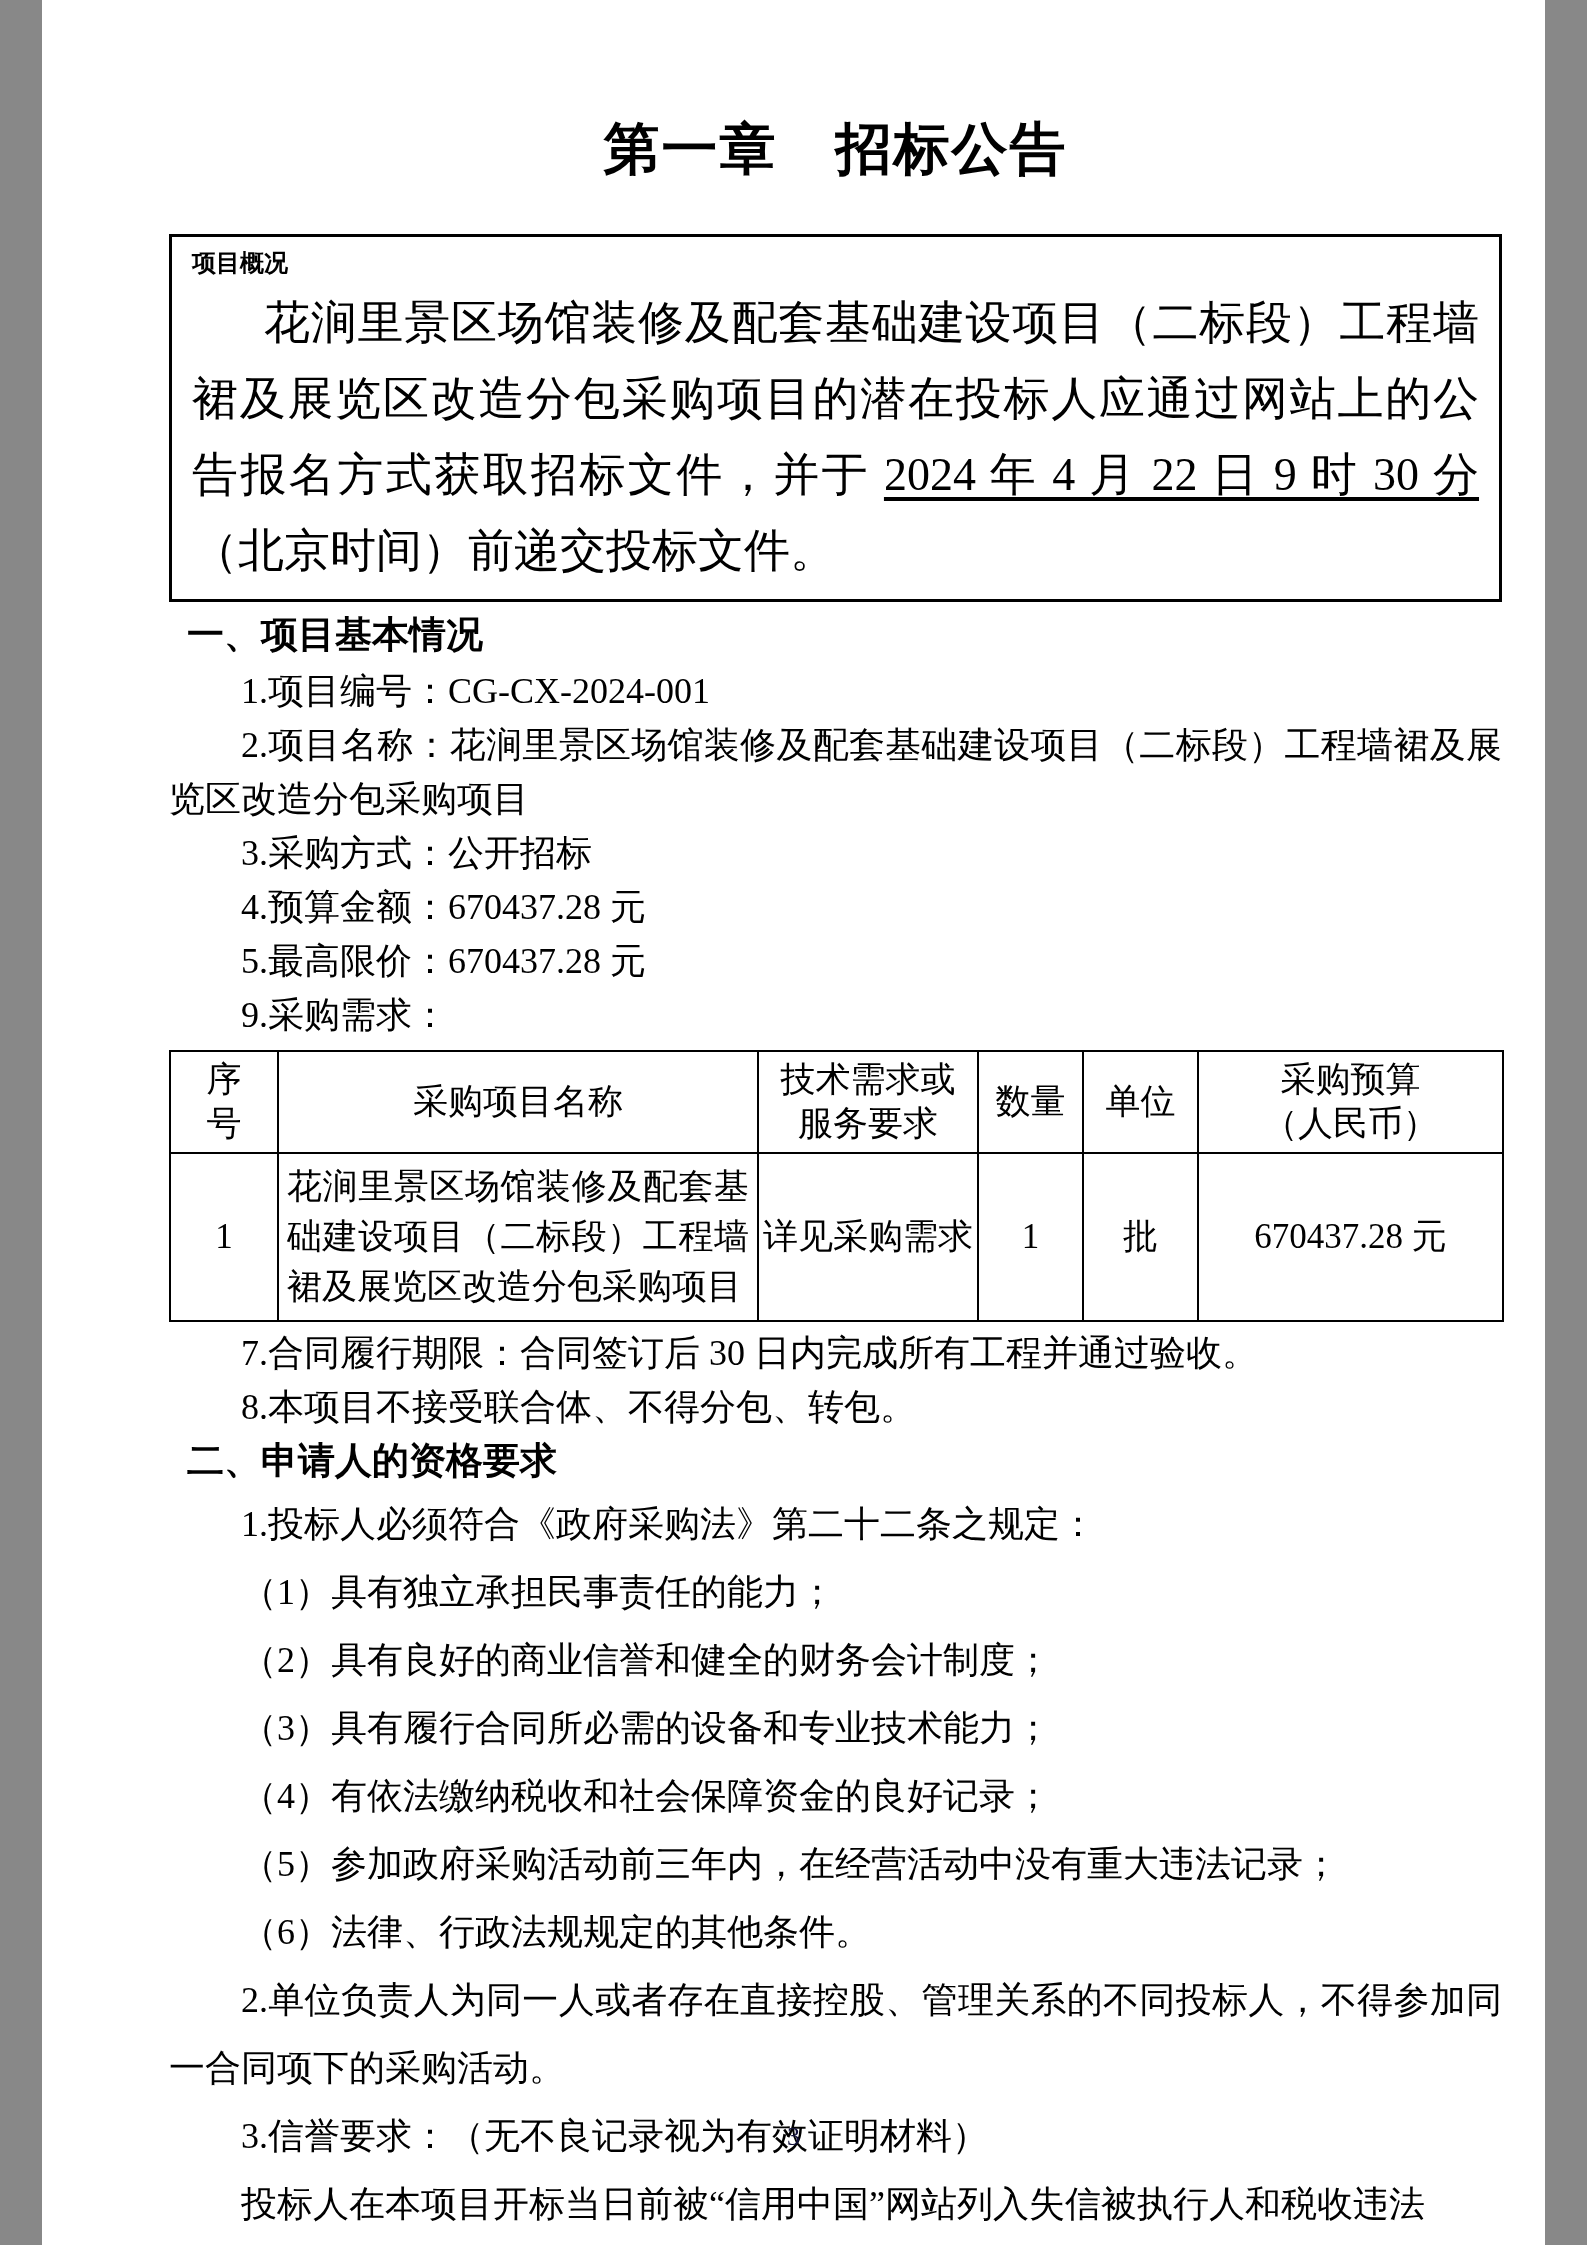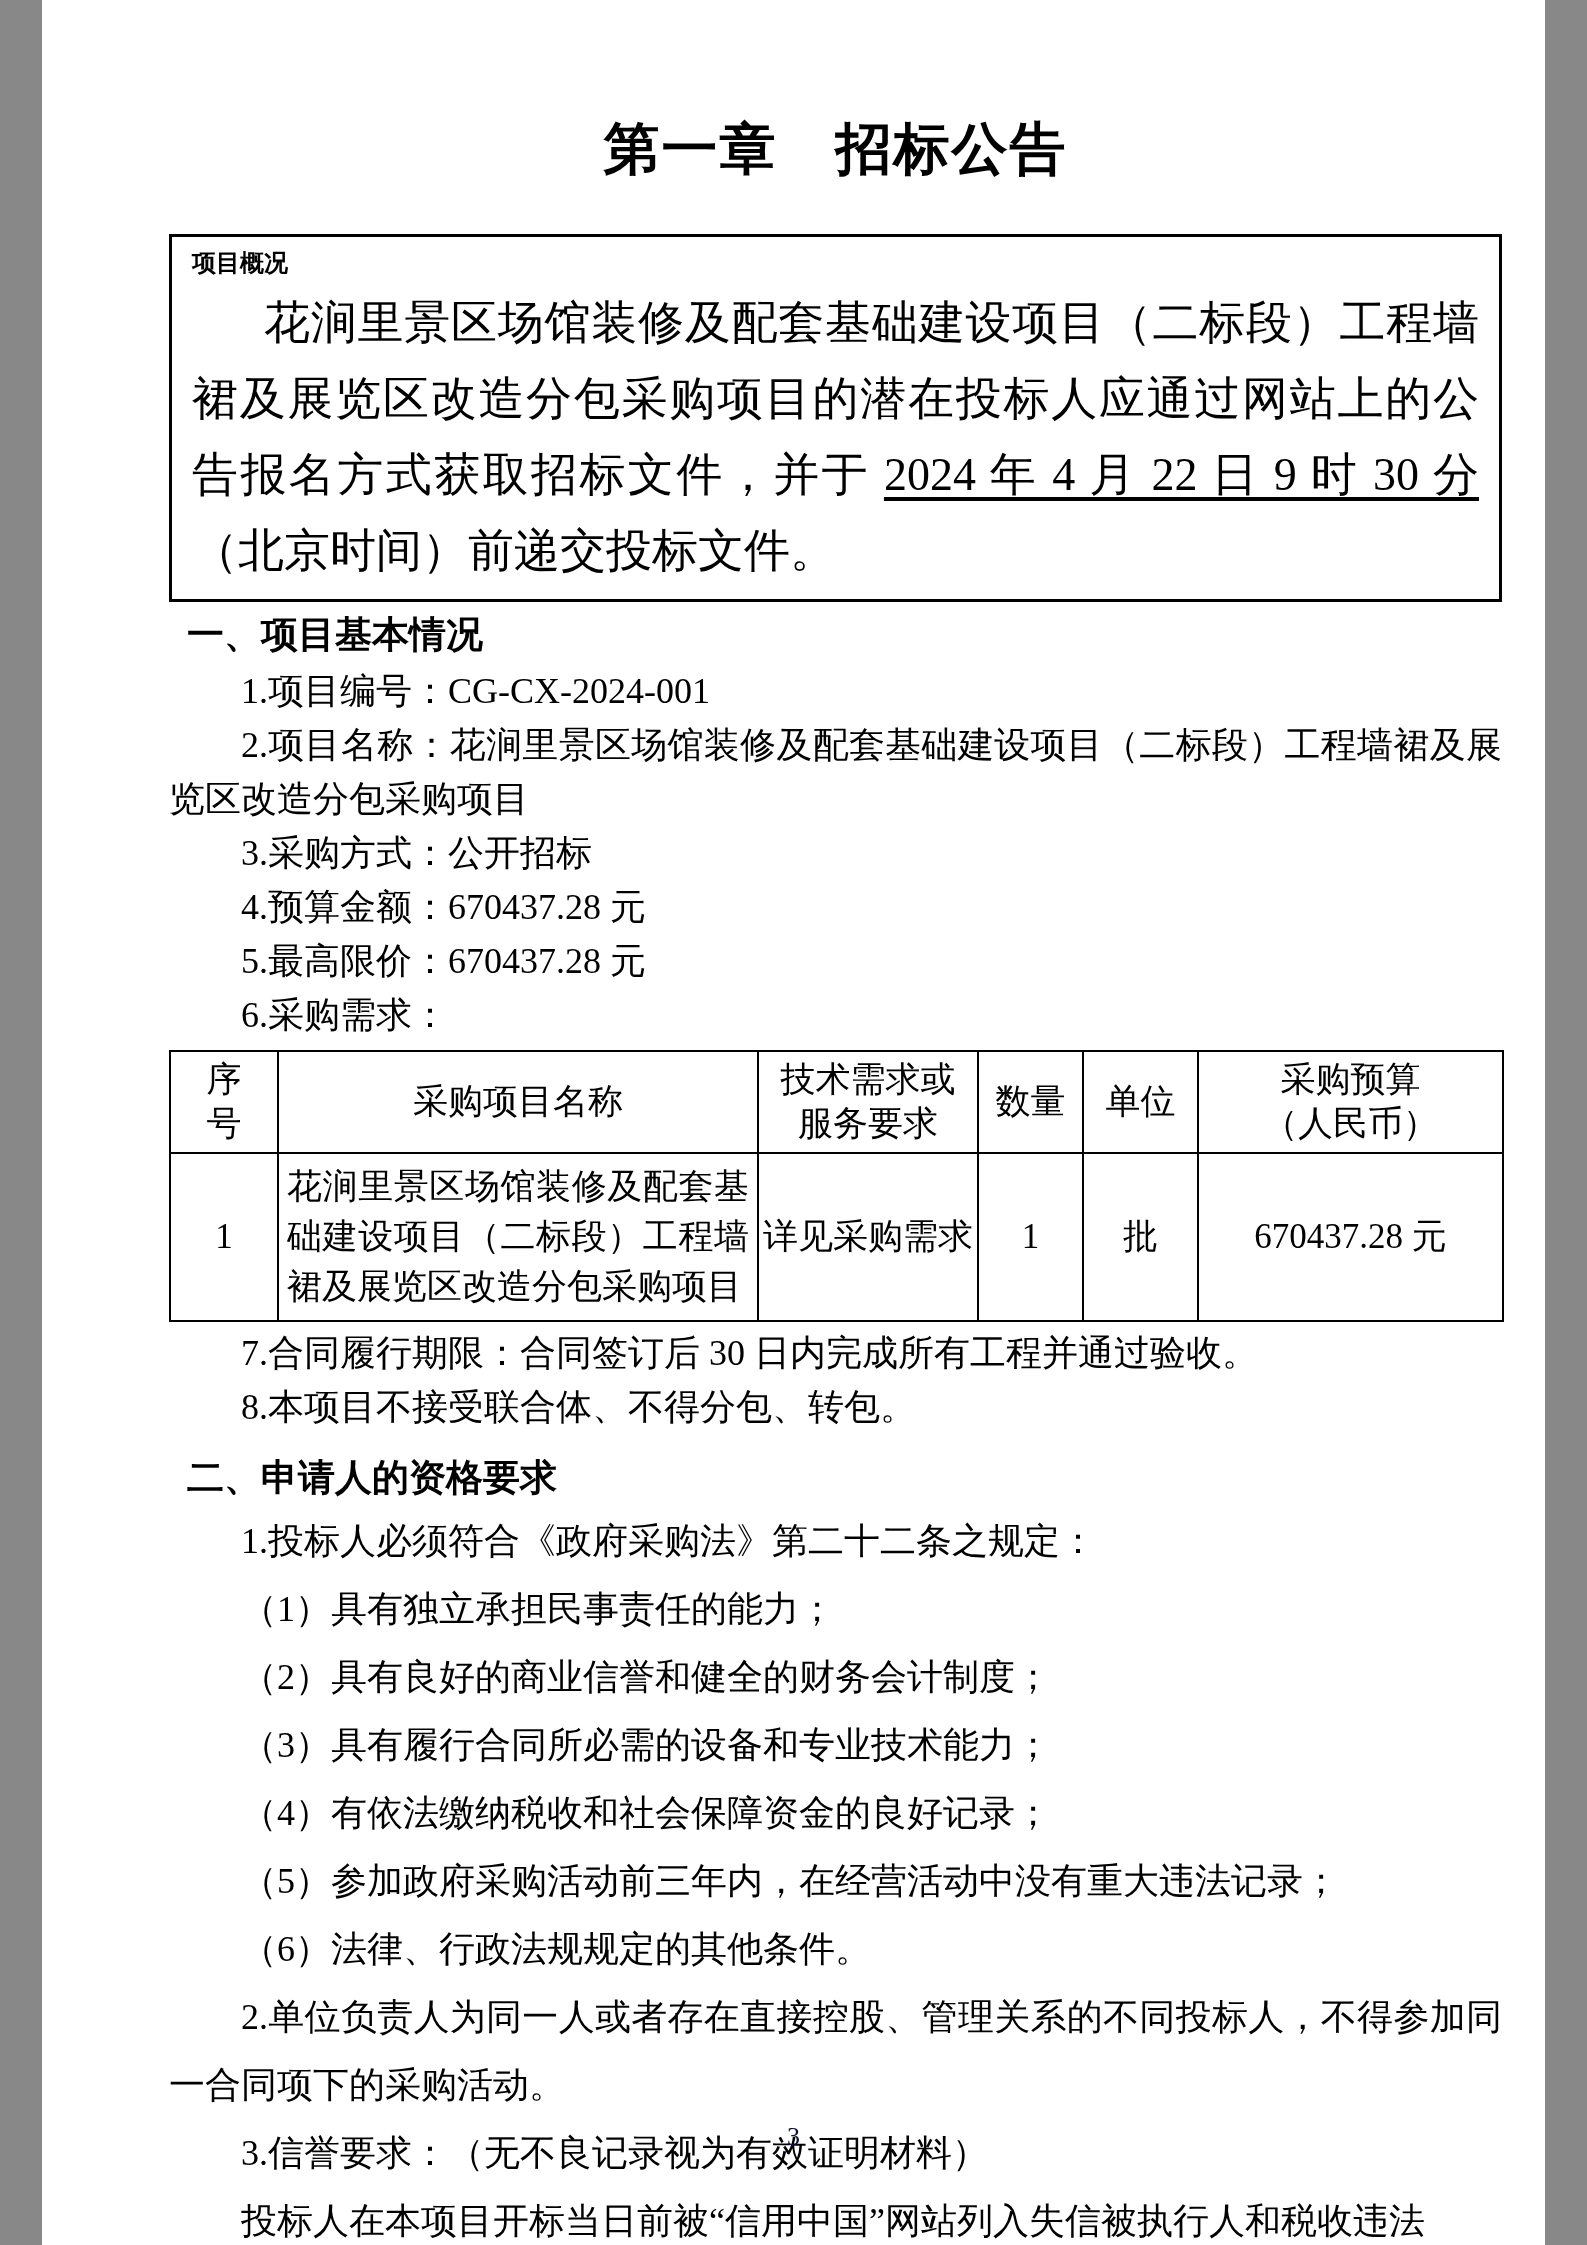--- a/index.html
+++ b/index.html
@@ -48,21 +48,21 @@
     text-decoration:underline;
     text-underline-offset:7px;
   }
   .sec-heading{
     font-family:"Liberation Sans","DejaVu Sans",sans-serif;
     font-weight:bold;
     font-size:37px;
     line-height:50px;
     margin:8px 0 0 18px;
   }
-  .sec-heading.second{margin-top:19px;}
+  .sec-heading.second{margin-top:2px;}
   .item{
     margin:0;
     font-size:36px;
     line-height:54px;
     text-indent:72px;
     text-align:justify;
   }
   .items-block{margin-top:4px;}
   table.proc{
     border-collapse:collapse;
@@ -116,21 +116,21 @@
     </div>
 
     <h2 class="sec-heading">一、项目基本情况</h2>
 
     <div class="items-block">
       <p class="item">1.项目编号：CG-CX-2024-001</p>
       <p class="item">2.项目名称：花涧里景区场馆装修及配套基础建设项目（二标段）工程墙裙及展览区改造分包采购项目</p>
       <p class="item">3.采购方式：公开招标</p>
       <p class="item">4.预算金额：670437.28 元</p>
       <p class="item">5.最高限价：670437.28 元</p>
-      <p class="item">6.采购需求：</p>
+      <p class="item">9.采购需求：</p>
     </div>
 
     <table class="proc">
       <colgroup>
         <col style="width:108px">
         <col style="width:480px">
         <col style="width:220px">
         <col style="width:105px">
         <col style="width:115px">
         <col style="width:305px">

